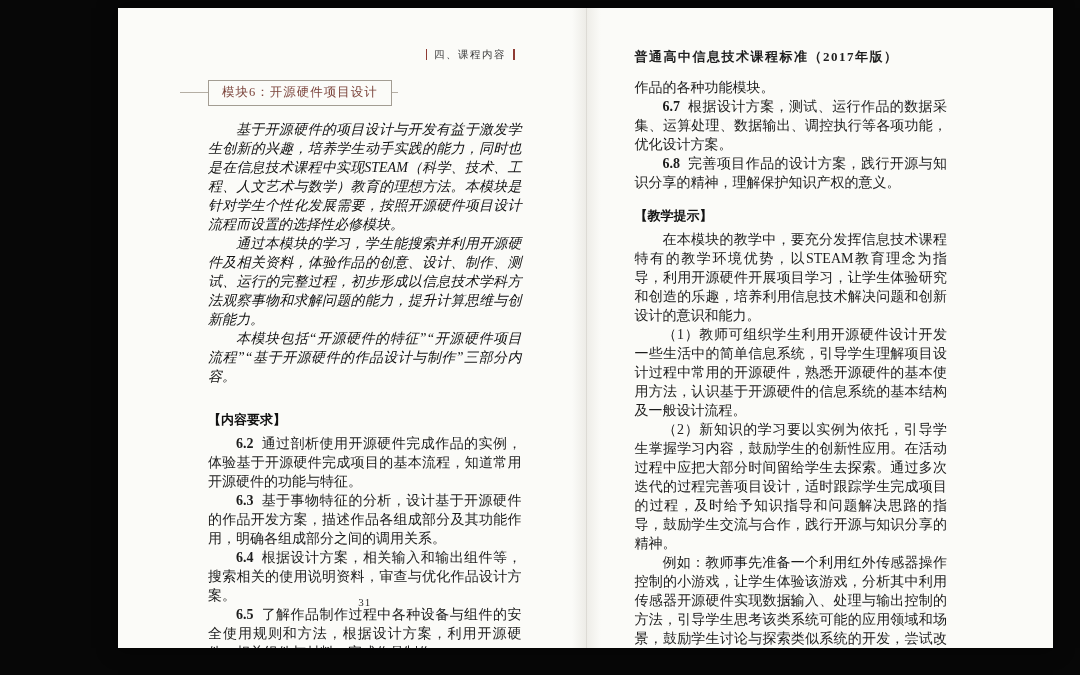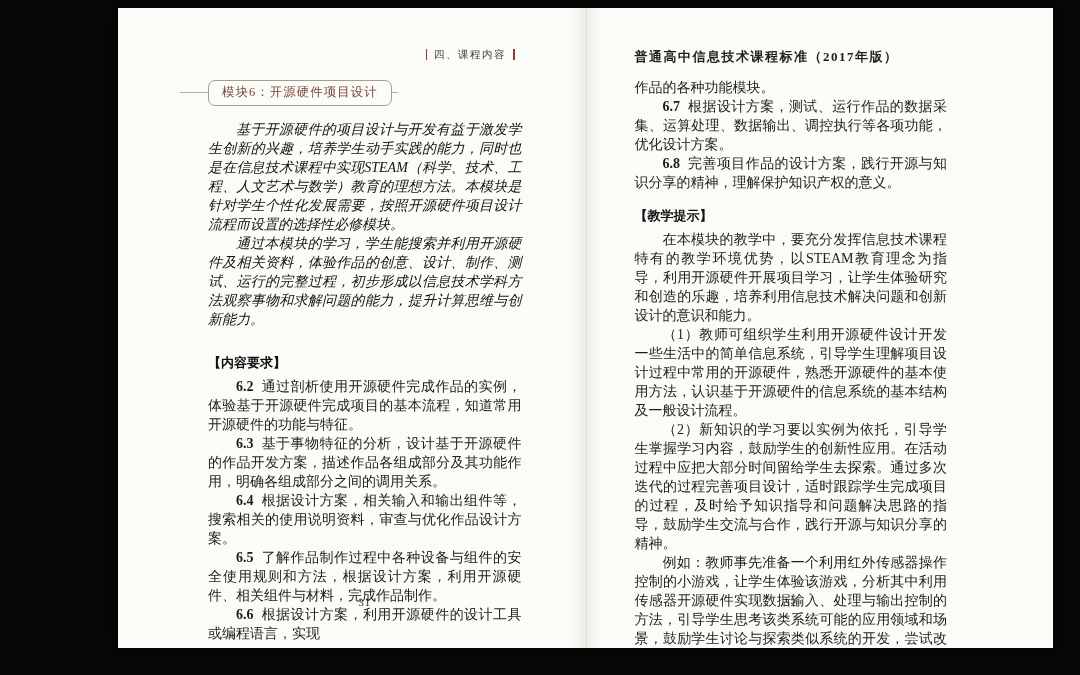--- a/index.html
+++ b/index.html
@@ -38,21 +38,21 @@
 
   .module-row { position:relative; height:24px; margin:2px 0 16px 0; }
   .module-line {
     position:absolute; left:-28px; top:12px; width:218px; height:1px;
     background:#b4aea4;
   }
   .module-box {
     position:absolute; left:0; top:0;
     background:#fbfbf8;
     border:1px solid #a39d93;
-    border-radius:7px;
+    border-radius:0;
     padding:3px 13px 4px;
     font-size:12.5px; letter-spacing:1px;
     color:#7b443b;
     white-space:nowrap;
   }
 
   .para {
     font-size:14px; line-height:19px; text-align:justify;
     color:#1c1c1c; text-indent:2em;
   }
@@ -85,20 +85,21 @@
       <span class="vbar"></span><span>四、课程内容</span><span class="vbar"></span>
     </div>
 
     <div class="module-row">
       <div class="module-line"></div>
       <div class="module-box">模块6：开源硬件项目设计</div>
     </div>
 
     <p class="para kai">基于开源硬件的项目设计与开发有益于激发学生创新的兴趣，培养学生动手实践的能力，同时也是在信息技术课程中实现STEAM（科学、技术、工程、人文艺术与数学）教育的理想方法。本模块是针对学生个性化发展需要，按照开源硬件项目设计流程而设置的选择性必修模块。</p>
     <p class="para kai">通过本模块的学习，学生能搜索并利用开源硬件及相关资料，体验作品的创意、设计、制作、测试、运行的完整过程，初步形成以信息技术学科方法观察事物和求解问题的能力，提升计算思维与创新能力。</p>
+    <p class="para kai">本模块包括“开源硬件的特征”“开源硬件项目流程”“基于开源硬件的作品设计与制作”三部分内容。</p>
 
     <h3 class="section-head">【内容要求】</h3>
 
     <p class="para"><b class="item-num">6.2</b><span>通过剖析使用开源硬件完成作品的实例，体验基于开源硬件完成项目的基本流程，知道常用开源硬件的功能与特征。</span></p>
     <p class="para"><b class="item-num">6.3</b><span>基于事物特征的分析，设计基于开源硬件的作品开发方案，描述作品各组成部分及其功能作用，明确各组成部分之间的调用关系。</span></p>
     <p class="para"><b class="item-num">6.4</b><span>根据设计方案，相关输入和输出组件等，搜索相关的使用说明资料，审查与优化作品设计方案。</span></p>
     <p class="para"><b class="item-num">6.5</b><span>了解作品制作过程中各种设备与组件的安全使用规则和方法，根据设计方案，利用开源硬件、相关组件与材料，完成作品制作。</span></p>
     <p class="para"><b class="item-num">6.6</b><span>根据设计方案，利用开源硬件的设计工具或编程语言，实现</span></p>
 
     <div class="page-num page-num-left">31</div>

